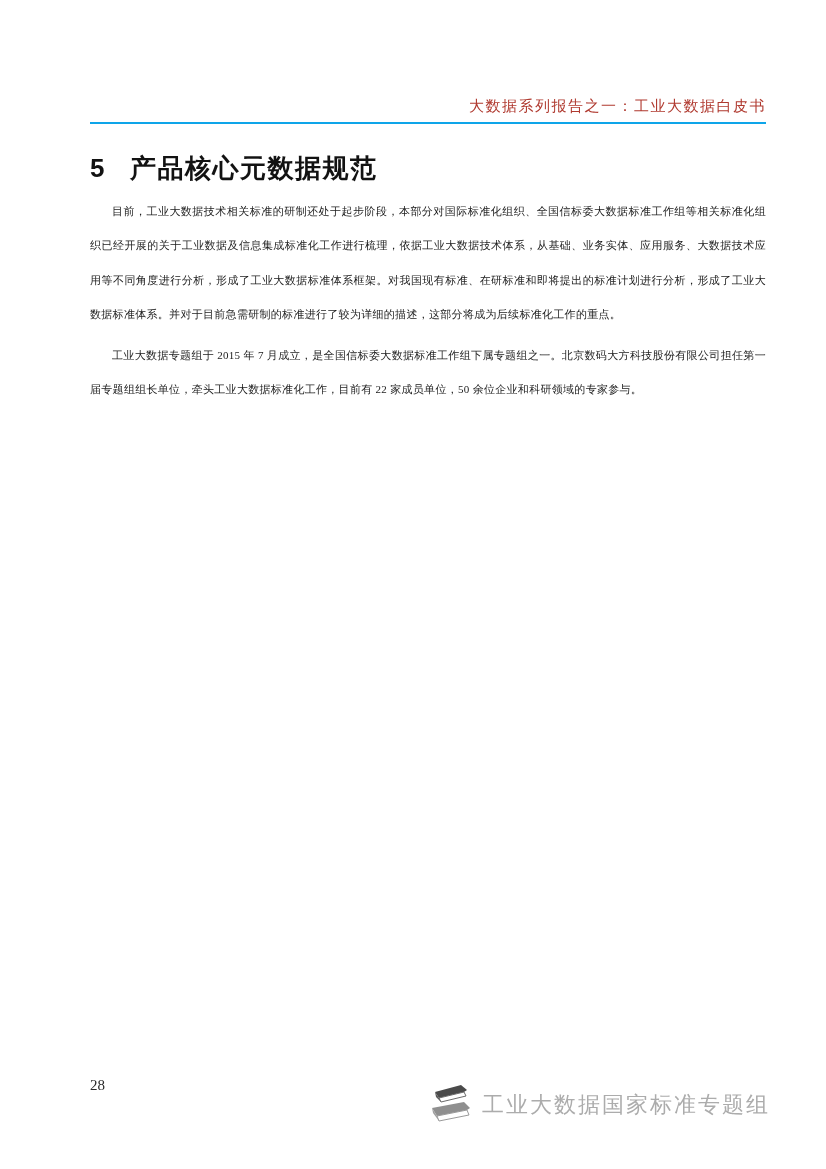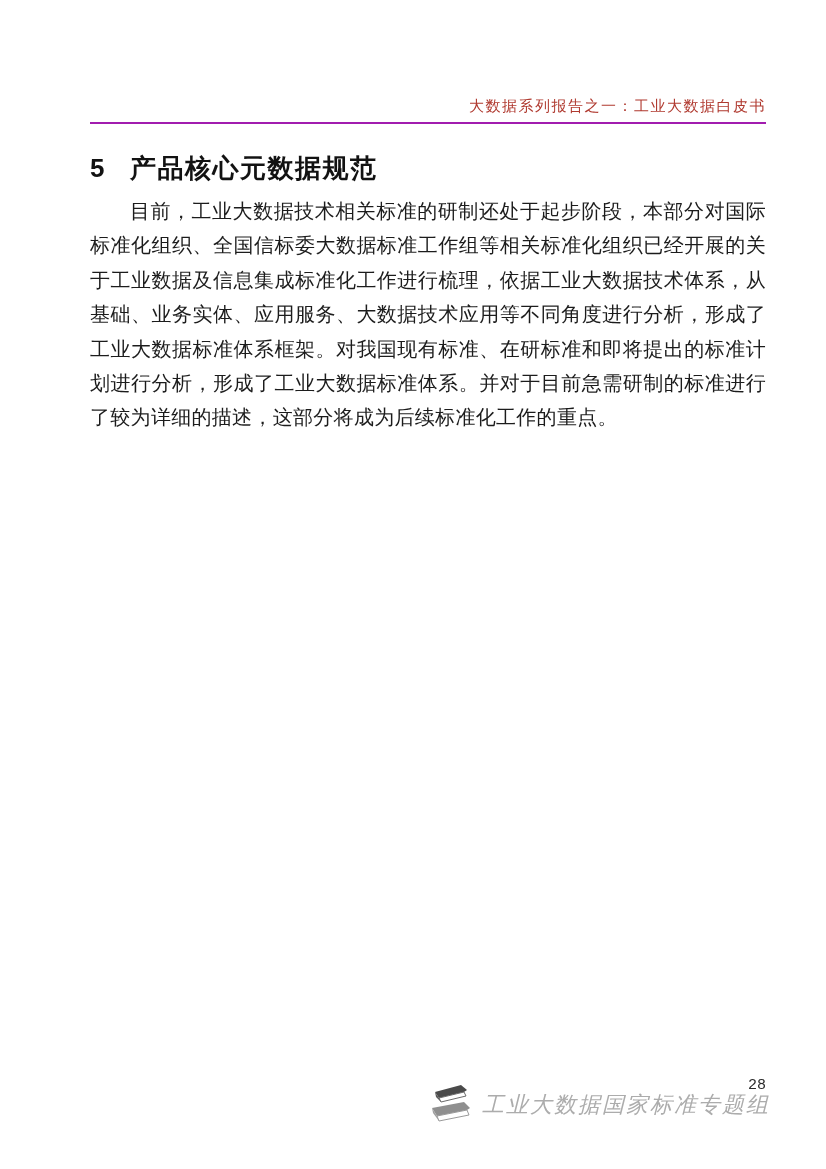--- a/index.html
+++ b/index.html
@@ -11,21 +11,21 @@
     font-family: "Liberation Serif", "DejaVu Serif", serif;
   }
   .content {
     position: absolute;
     left: 90px; top: 0;
     width: 676px;
   }
   .running-header {
     margin-top: 97px;
     padding-bottom: 6px;
-    border-bottom: 2px solid #a21caf;
+    border-bottom: 2px solid #0ea5e9;
     text-align: right;
     font-size: 15px;
     letter-spacing: 1.5px;
     color: #b03a30;
     font-family: "Liberation Serif", "DejaVu Serif", serif;
   }
   h1.section-heading {
     margin: 30px 0 10px 0;
     font-family: "Liberation Sans", "DejaVu Sans", sans-serif;
     font-weight: bold;
@@ -40,45 +40,44 @@
     font-family: "Liberation Sans", "DejaVu Sans", sans-serif;
     font-weight: bold;
     font-size: 22px;
     line-height: 1.2;
     color: #121212;
     letter-spacing: 1px;
   }
   h2.subsection-heading .num { margin-right: 10px; }
   p.body-para {
     margin: 0 0 6px 0;
-    font-size: 20px;
+    font-size: 11px;
     line-height: 34.4px;
     color: #1c1c1c;
     text-align: justify;
     text-indent: 2em;
     letter-spacing: 0.3px;
     font-family: "Liberation Serif", "DejaVu Serif", serif;
   }
   .page-number {
     position: absolute;
     left: 90px; top: 1077px;
     width: 676px;
-    text-align: right;
+    text-align: left;
     font-size: 15px;
     color: #2a2a2a;
-    font-family: Liberation Mono, monospace;
+    font-family: Liberation Serif, serif;
   }
   .footer-logo {
     position: absolute;
     top: 1082px;
     right: 56px;
     display: flex;
     align-items: center;
     gap: 9px;
-    font-style: italic;
   }
   .footer-logo .logo-text {
     font-family: "Liberation Sans", "DejaVu Sans", sans-serif;
     font-size: 22px;
     font-weight: 500;
     color: #acacac;
     letter-spacing: 2px;
     white-space: nowrap;
   }
   .logo-icon-box { width: 46px; height: 46px; flex: 0 0 auto; }
@@ -90,20 +89,21 @@
 
   <div class="running-header">大数据系列报告之一：工业大数据白皮书</div>
 
   <h1 class="section-heading">
     <span class="num">5</span><span>产品核心元数据规范</span>
   </h1>
 
   <p class="body-para">目前，工业大数据技术相关标准的研制还处于起步阶段，本部分对国际标准化组织、全国信标委大数据标准工作组等相关标准化组织已经开展的关于工业数据及信息集成标准化工作进行梳理，依据工业大数据技术体系，从基础、业务实体、应用服务、大数据技术应用等不同角度进行分析，形成了工业大数据标准体系框架。对我国现有标准、在研标准和即将提出的标准计划进行分析，形成了工业大数据标准体系。并对于目前急需研制的标准进行了较为详细的描述，这部分将成为后续标准化工作的重点。</p>
 
 
+  <p class="body-para">工业大数据专题组于 2015 年 7 月成立，是全国信标委大数据标准工作组下属专题组之一。北京数码大方科技股份有限公司担任第一届专题组组长单位，牵头工业大数据标准化工作，目前有 22 家成员单位，50 余位企业和科研领域的专家参与。</p>
 
 
 
 
 </div>
 
 <div class="page-number">28</div>
 
 <div class="footer-logo">
   <span class="logo-icon-box">

